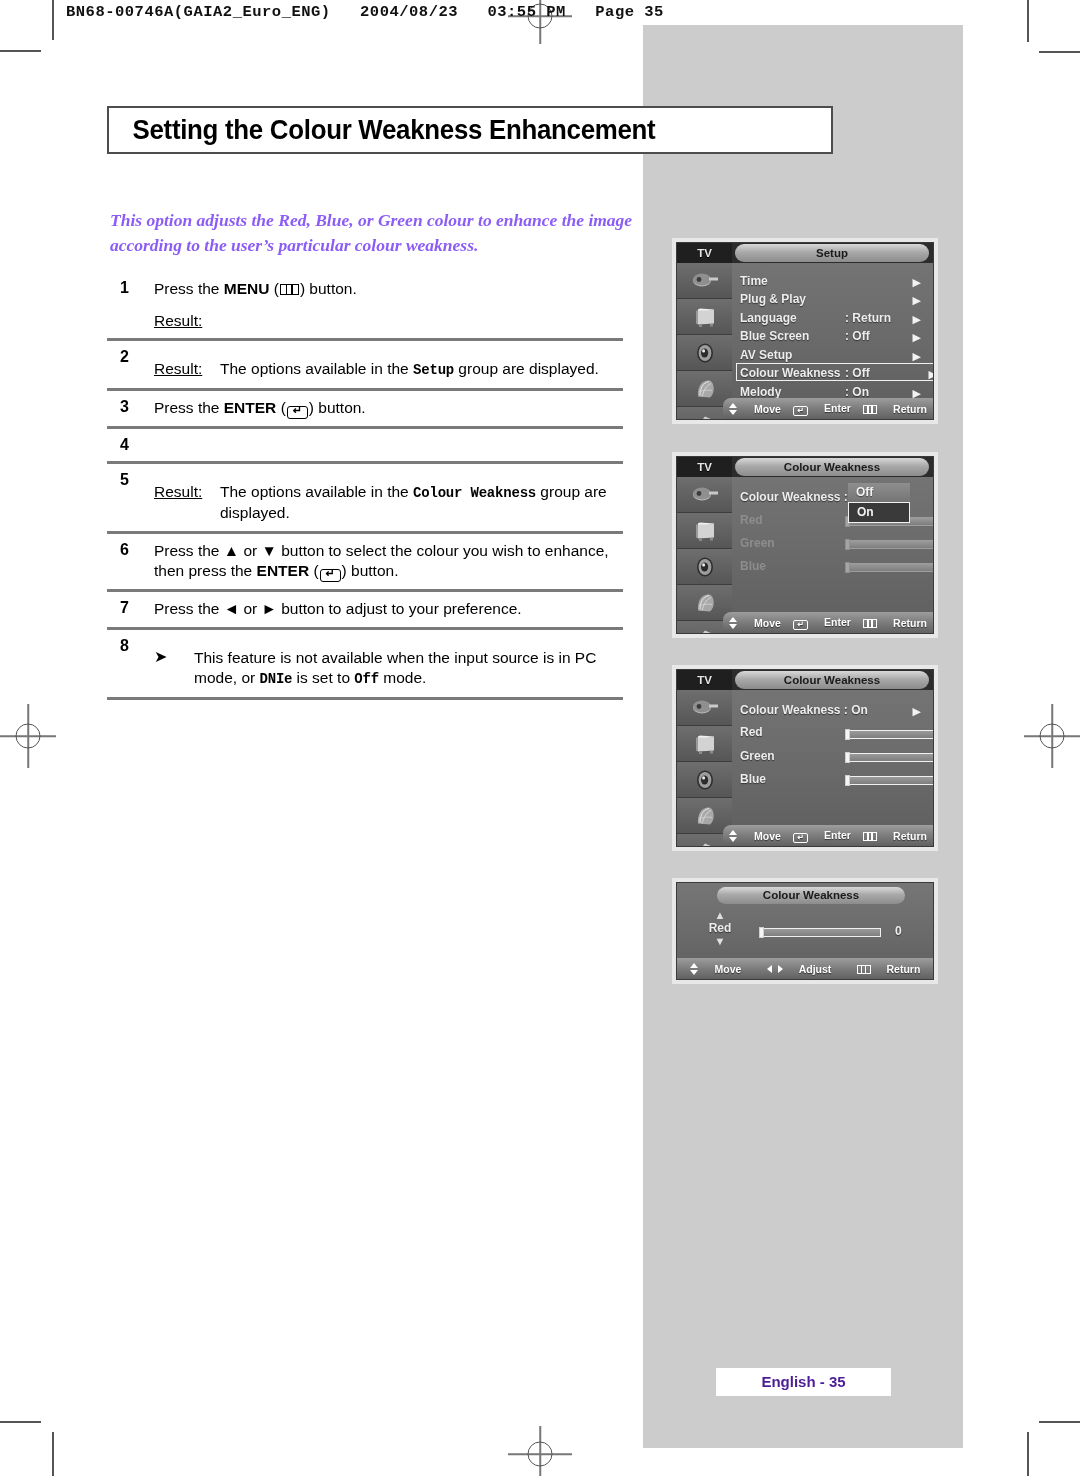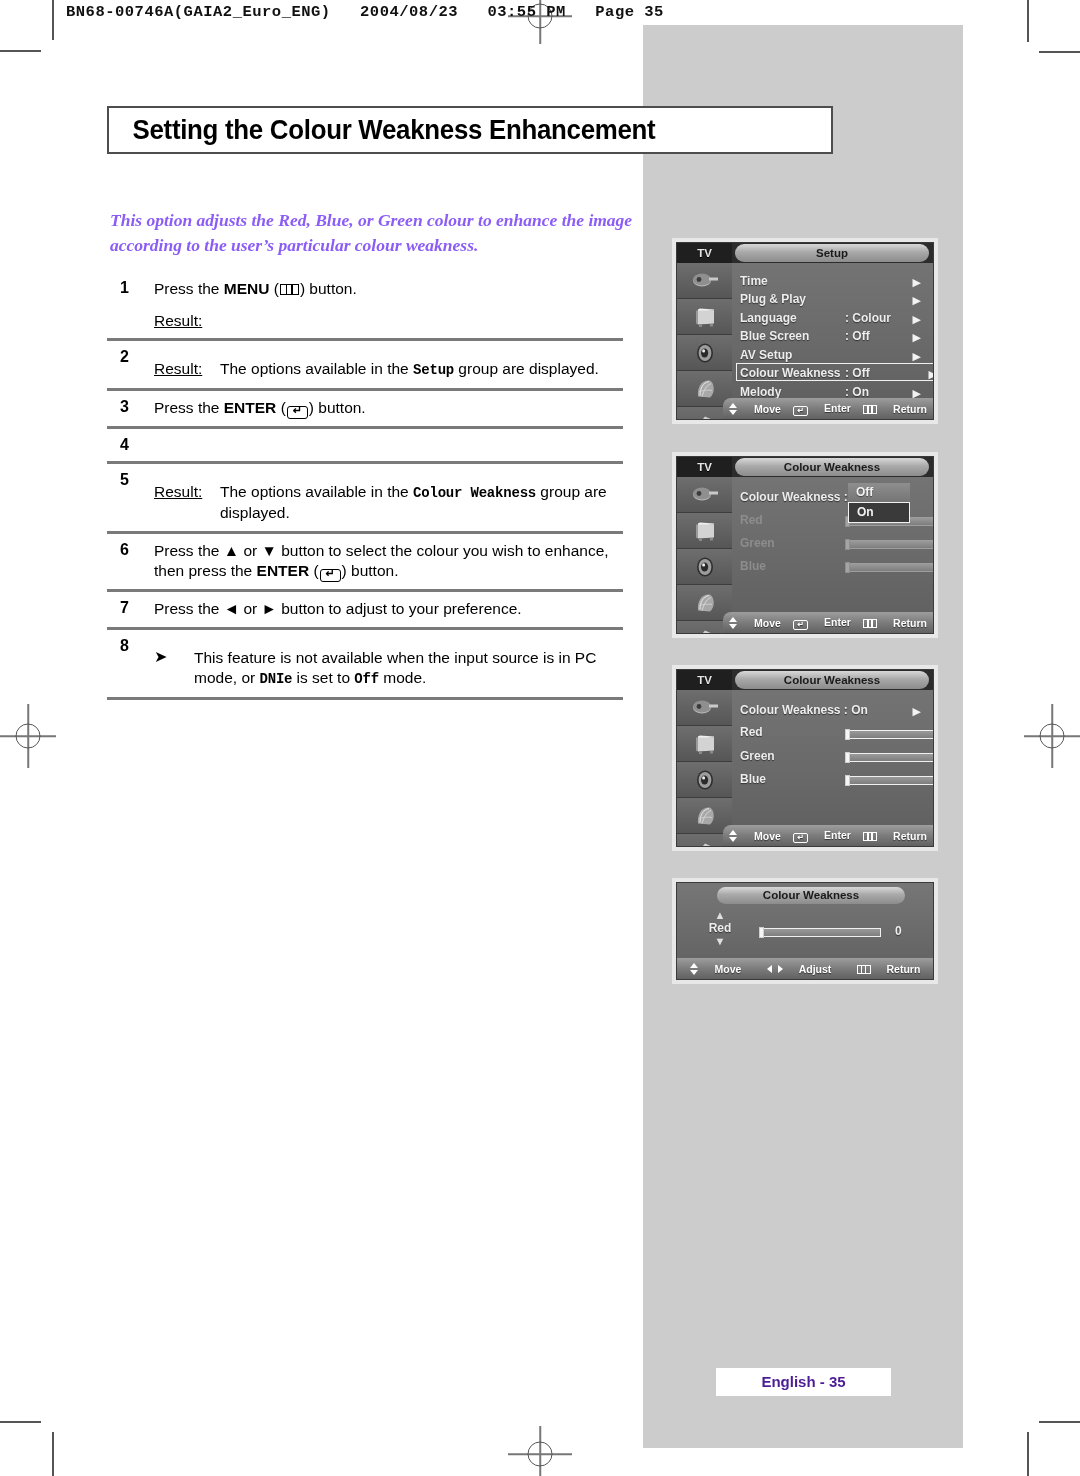--- a/index.html
+++ b/index.html
@@ -338,21 +338,21 @@
         <span class="mvalfix"></span>
         <span class="marrow">▶</span>
       </div>
       <div class="mrow">
         <span class="mlabel">Plug &amp; Play</span>
         <span class="mvalfix"></span>
         <span class="marrow">▶</span>
       </div>
       <div class="mrow">
         <span class="mlabel">Language</span>
-        <span class="mvalfix">: Colour</span>
+        <span class="mvalfix">: Return</span>
         <span class="marrow">▶</span>
       </div>
       <div class="mrow">
         <span class="mlabel">Blue Screen</span>
         <span class="mvalfix">: Off</span>
         <span class="marrow">▶</span>
       </div>
       <div class="mrow">
         <span class="mlabel">AV Setup</span>
         <span class="mvalfix"></span>

